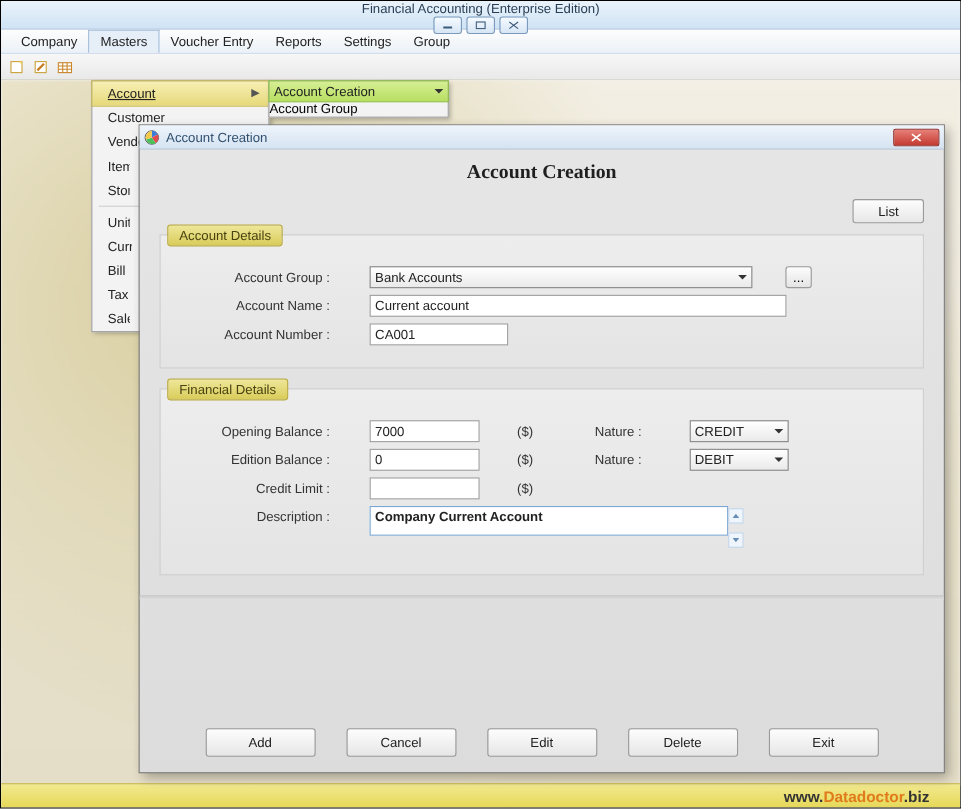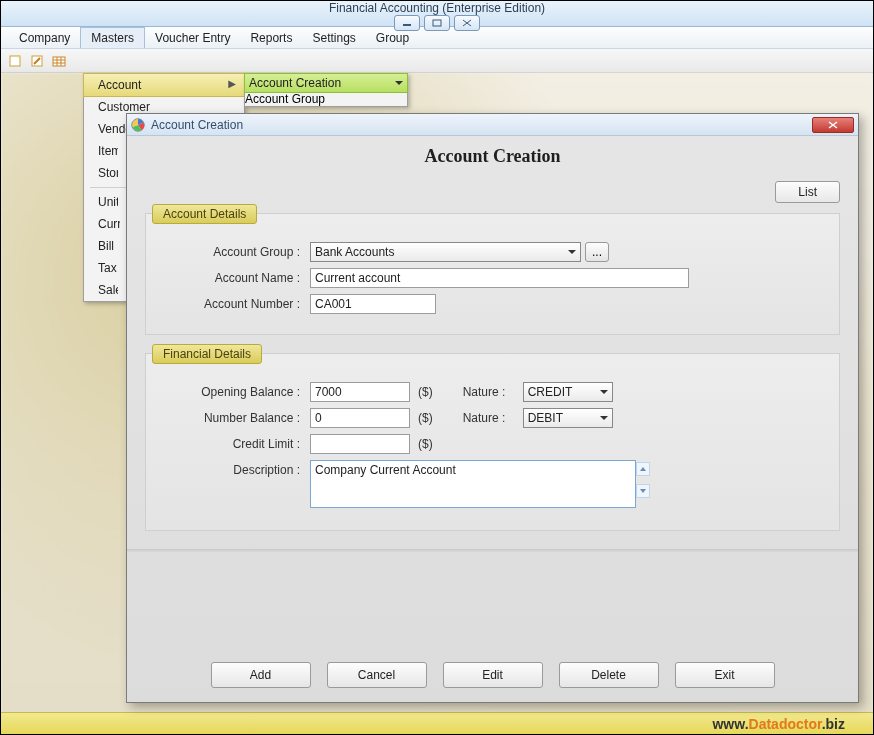--- a/index.html
+++ b/index.html
@@ -23,21 +23,21 @@
 .bg-wash { position:absolute; inset:0; background:
   radial-gradient(circle at 20% 30%, #d9cfa0 0, transparent 50%),
   radial-gradient(circle at 70% 60%, #e6dcb6 0, transparent 45%),
   linear-gradient(#f3efe4,#e4ddc7);
   filter: blur(1px);
 }
 
 
 .dropdown { position:absolute; left:82px; top:0; width:162px; background:#f3f3f3; border:1px solid #9e9e9e; box-shadow:2px 2px 4px rgba(0,0,0,.25); z-index:5; }
 .dropdown .dd-item { padding:4px 14px; color:#222; cursor:pointer; }
-.dropdown .dd-item.hl { background: linear-gradient(#f7efb5,#e6d97a); border:1px solid #c9b84f; margin:-1px; position:relative; }
+.dropdown .dd-item.hl { background: linear-gradient(#f7efb5,#e6d97a); border:1px solid #c9b84f; margin:-1px; position:relative;text-decoration:underline; }
 .dropdown .dd-item.hl::after { content:"\25B6"; position:absolute; right:8px; font-size:10px; color:#555; }
 .dropdown .dd-sep { height:1px; background:#cfcfcf; margin:3px 6px; }
 .dropdown .dd-item.trunc { white-space: nowrap; overflow: hidden; }
 
 .submenu { position:absolute; left:243px; top:0; width:164px; background:#f3f3f3; border:1px solid #9e9e9e; box-shadow:2px 2px 4px rgba(0,0,0,.25); z-index:5; }
 .submenu .dd-item.sel { background: linear-gradient(#d6ef94,#b8df62); border:1px solid #8abf3a; margin:-1px; }
 
 
 .dialog { position:absolute; left:125px; top:40px; width:733px; height:590px; background: linear-gradient(#e6e6e6,#dcdcdc); border:1px solid #7a7a7a; box-shadow: 4px 4px 10px rgba(0,0,0,.3); z-index:10; }
 .dialog-title { height:22px; background: linear-gradient(#eef4fb,#d5e3f2); display:flex; align-items:center; padding:0 4px; border-bottom:1px solid #b7c7da; }
@@ -47,40 +47,40 @@
 
 .dlg-header { text-align:center; font-size:18px; font-weight:bold; font-family:"Times New Roman",serif; padding: 10px 0 14px; color:#1f1f1f; }
 
 .right-btn-row { display:flex; justify-content:flex-end; padding:0 18px 6px;align-items:flex-end; }
 .btn { height:22px; padding:0 22px; background:linear-gradient(#fdfdfd,#e7e7e7); border:1px solid #9a9a9a; border-radius:3px; cursor:pointer; color:#222; display:inline-flex; align-items:center; }
 
 .group { margin: 4px 18px 18px; border:1px solid #cfcfcf; background: linear-gradient(#ededed,#e4e4e4); position:relative; padding: 22px 14px 14px; }
 .group.fin { padding-bottom: 16px; }
 .group-label { position:absolute; top:-10px; left:6px; background: linear-gradient(#efe79a,#d9cc5a); border:1px solid #b9a93e; border-radius:3px; padding:2px 10px; color:#4a4210; font-size:12px; }
 
-.form-row { display:flex; align-items:center; margin:6px 0; }
+.form-row { display:flex; align-items:center; margin:6px 0;gap:26px; }
 .form-label { width:150px; text-align:right; padding-right:10px; color:#333; }
 .text-input { height:20px; border:1px solid #9c9c9c; background:#fff; padding:1px 4px; color:#222; font-family: Verdana, Arial, sans-serif; }
 .sel { height:20px; border:1px solid #888; background:linear-gradient(#fff,#eaeaea); padding:0 18px 0 4px; position:relative; cursor:pointer; color:#222; display:flex; align-items:center; }
 .sel::after { content:""; position:absolute; right:4px; top:50%; margin-top:-2px; border:4px solid transparent; border-top-color:#333; }
 .suffix { margin-left:8px; color:#333; }
 .ellipsis-btn { width:24px; height:20px; margin-left:4px; background:linear-gradient(#fdfdfd,#e4e4e4); border:1px solid #9a9a9a; border-radius:3px; display:flex; align-items:center; justify-content:center; cursor:pointer; }
 
 .two-col { display:flex; align-items:center; }
 .two-col .col2-label { width:60px; text-align:left; margin-left:30px; color:#333; }
 
 .textarea-wrap { display:flex; }
-.textarea { width:326px; height:48px; border:1px solid #7ba7d4; background:#fff; padding:2px 4px; color:#222; font-family: Verdana, Arial, sans-serif; resize:none; }
+.textarea { width:326px; height:27px; border:1px solid #7ba7d4; background:#fff; padding:2px 4px; color:#222; font-family: Verdana, Arial, sans-serif; resize:none;font-weight:bold; }
 .scroll-stub { width:16px; height:40px; display:flex; flex-direction:column; justify-content:space-between; padding:2px 0; }
 .scroll-stub .arr { width:14px; height:14px; border:1px solid #c2d4e7; background:#eef5fc; display:flex;align-items:center;justify-content:center;}
 .scroll-stub .arr svg{display:block}
 
 .dlg-sep { height:4px; background: linear-gradient(#c8c8c8,#e0e0e0); margin: 0 0 100px; }
 
-.dlg-buttons { position:absolute; left:0; right:0; bottom:14px; display:flex; justify-content:center; gap:16px; }
+.dlg-buttons { position:absolute; left:0; right:0; bottom:14px; display:flex; justify-content:center; gap:28px; }
 .dlg-btn { width:100px; height:26px; background:linear-gradient(#fdfdfd,#e6e6e6); border:1px solid #9a9a9a; border-radius:3px; cursor:pointer; color:#222; }
 .dlg-btn.primary { background: linear-gradient(#efe79a,#d6c751); border:1px solid #a6963a; box-shadow: 0 0 0 1px #bba93f inset, 2px 2px 3px rgba(0,0,0,.25); color:#3b3508; }
 
 .footer { position:absolute; left:0; right:0; bottom:0; height:22px; background: linear-gradient(#f2e98f,#e6d859); display:flex; align-items:center; justify-content:flex-end; padding-right:28px; border-top:1px solid #c9b945; }
 .footer span { font-weight:bold; font-size:14px; color:#333; }
 .footer .orange { color:#e07a1a; }
 
 .pie-icon { width:16px; height:16px; }
 </style>
 </head>
@@ -192,21 +192,21 @@
 
     <div class="right-btn-row">
       <button class="btn">List</button>
     </div>
 
     <div class="group">
       <div class="group-label">Account Details</div>
 
       <div class="form-row">
         <div class="form-label">Account Group :</div>
-        <div class="sel" style="width:271px">
+        <div class="sel" style="width:348px">
             <span>Bank Accounts</span>
           </div>
         <div class="ellipsis-btn">...</div>
       </div>
 
       <div class="form-row">
         <div class="form-label">Account Name :</div>
         <input class="text-input" style="width: 379px;" value="Current account">
       </div>
 
@@ -223,21 +223,21 @@
         <div class="form-label">Opening Balance :</div>
         <input class="text-input" style="width: 100px;" value="7000">
         <span class="suffix">($)</span>
         <div class="col2-label">Nature :</div>
         <div class="sel" style="width:90px">
             <span>CREDIT</span>
           </div>
       </div>
 
       <div class="form-row two-col">
-        <div class="form-label">Number Balance :</div>
+        <div class="form-label">Edition Balance :</div>
         <input class="text-input" style="width: 100px;" value="0">
         <span class="suffix">($)</span>
         <div class="col2-label">Nature :</div>
         <div class="sel" style="width:90px">
             <span>DEBIT</span>
           </div>
       </div>
 
       <div class="form-row">
         <div class="form-label">Credit Limit :</div>

